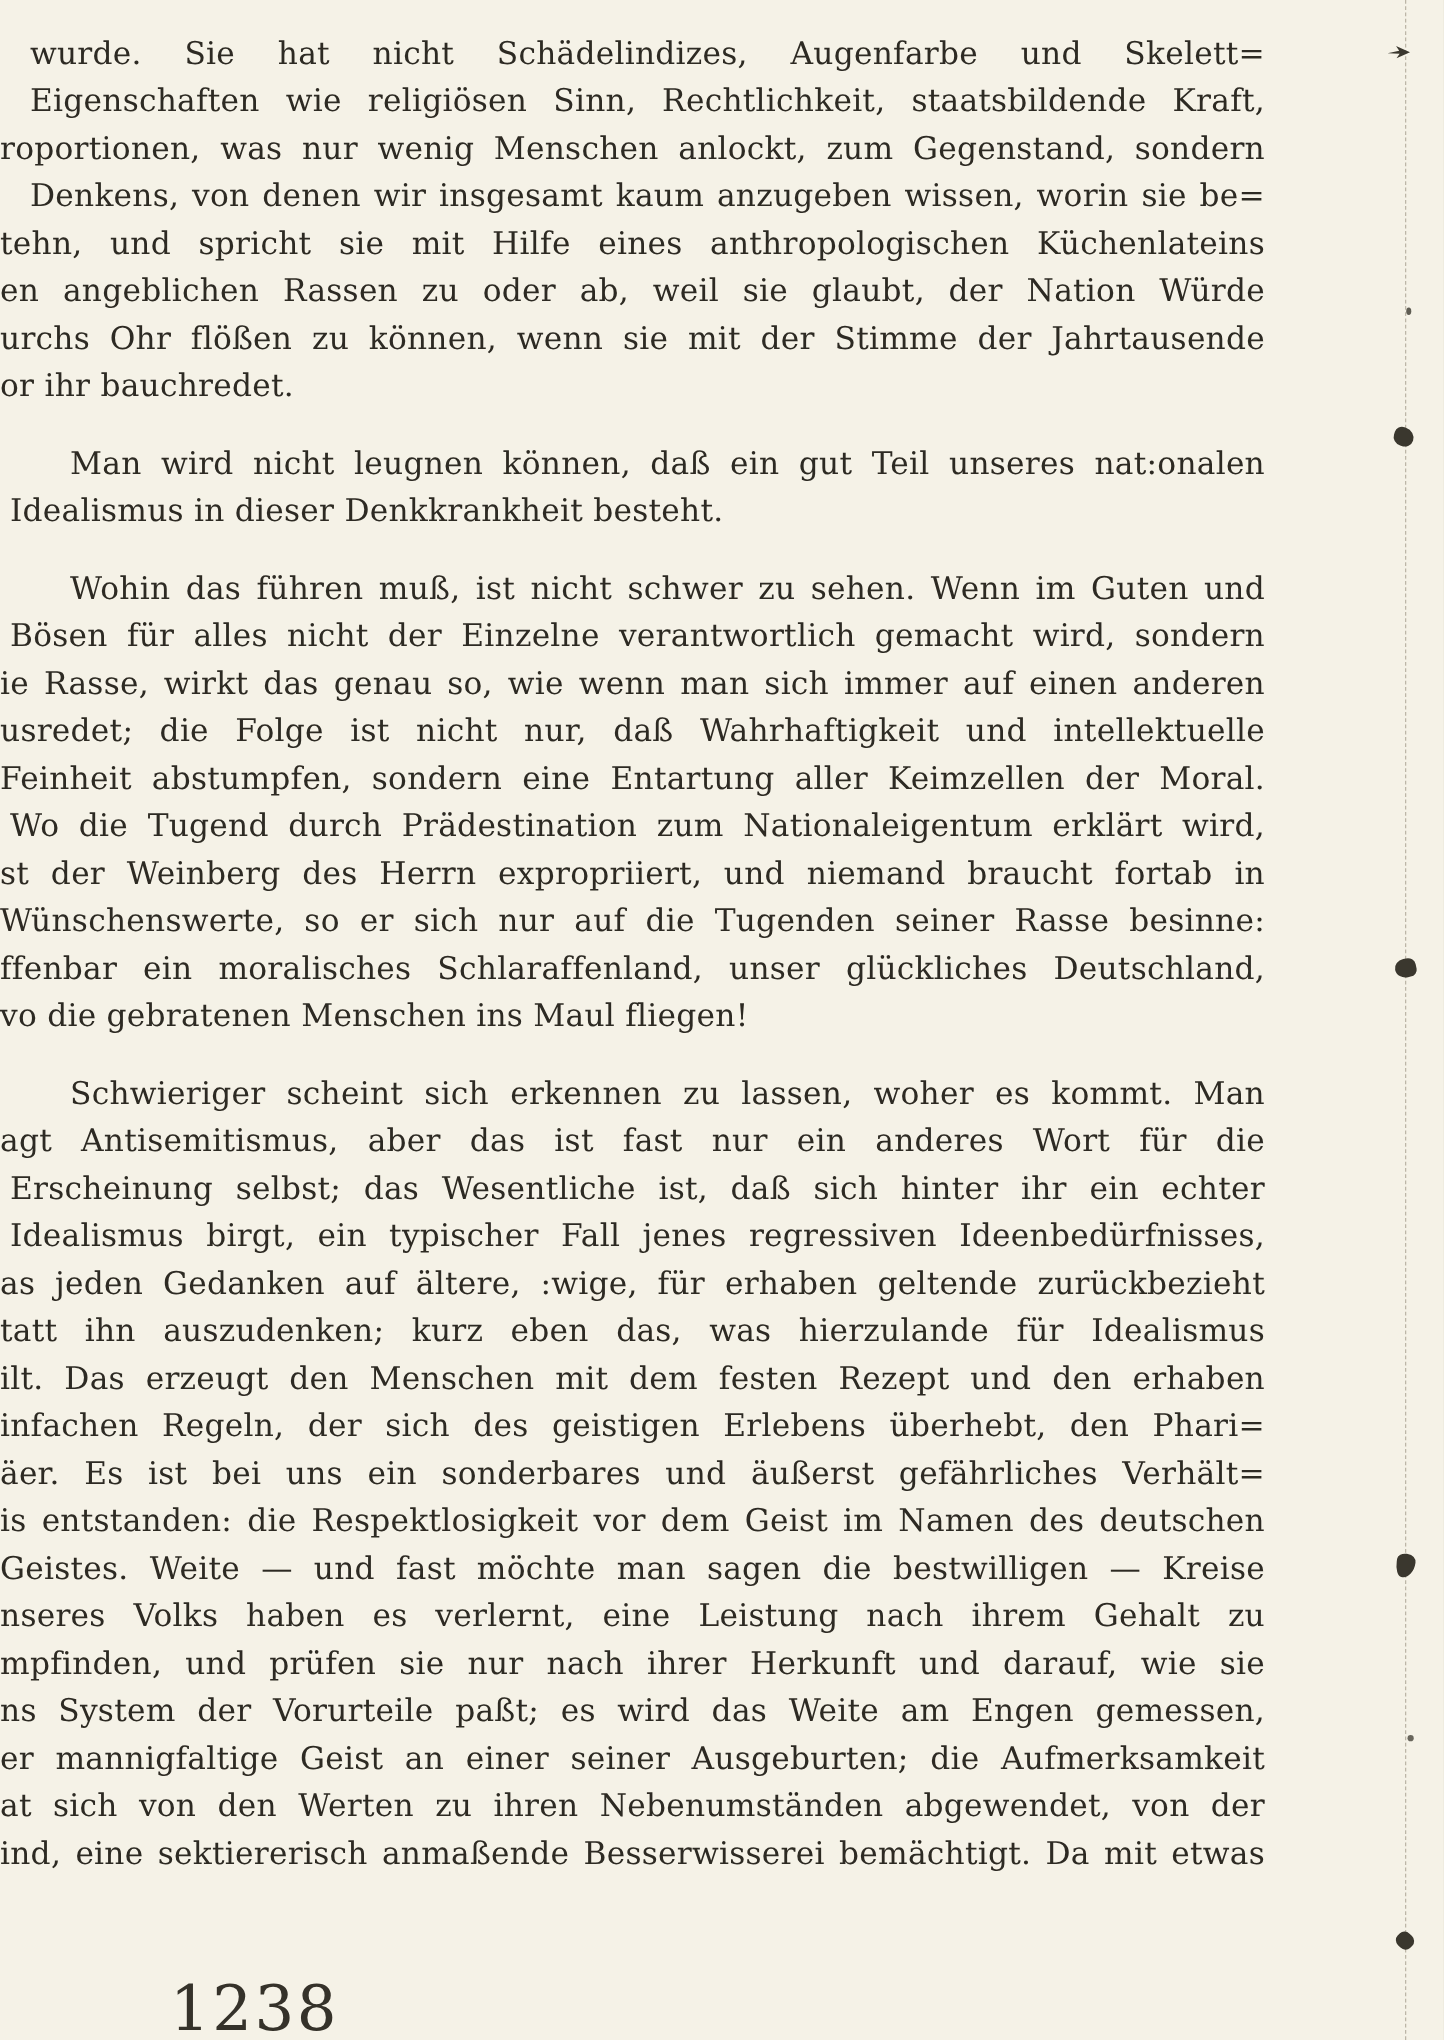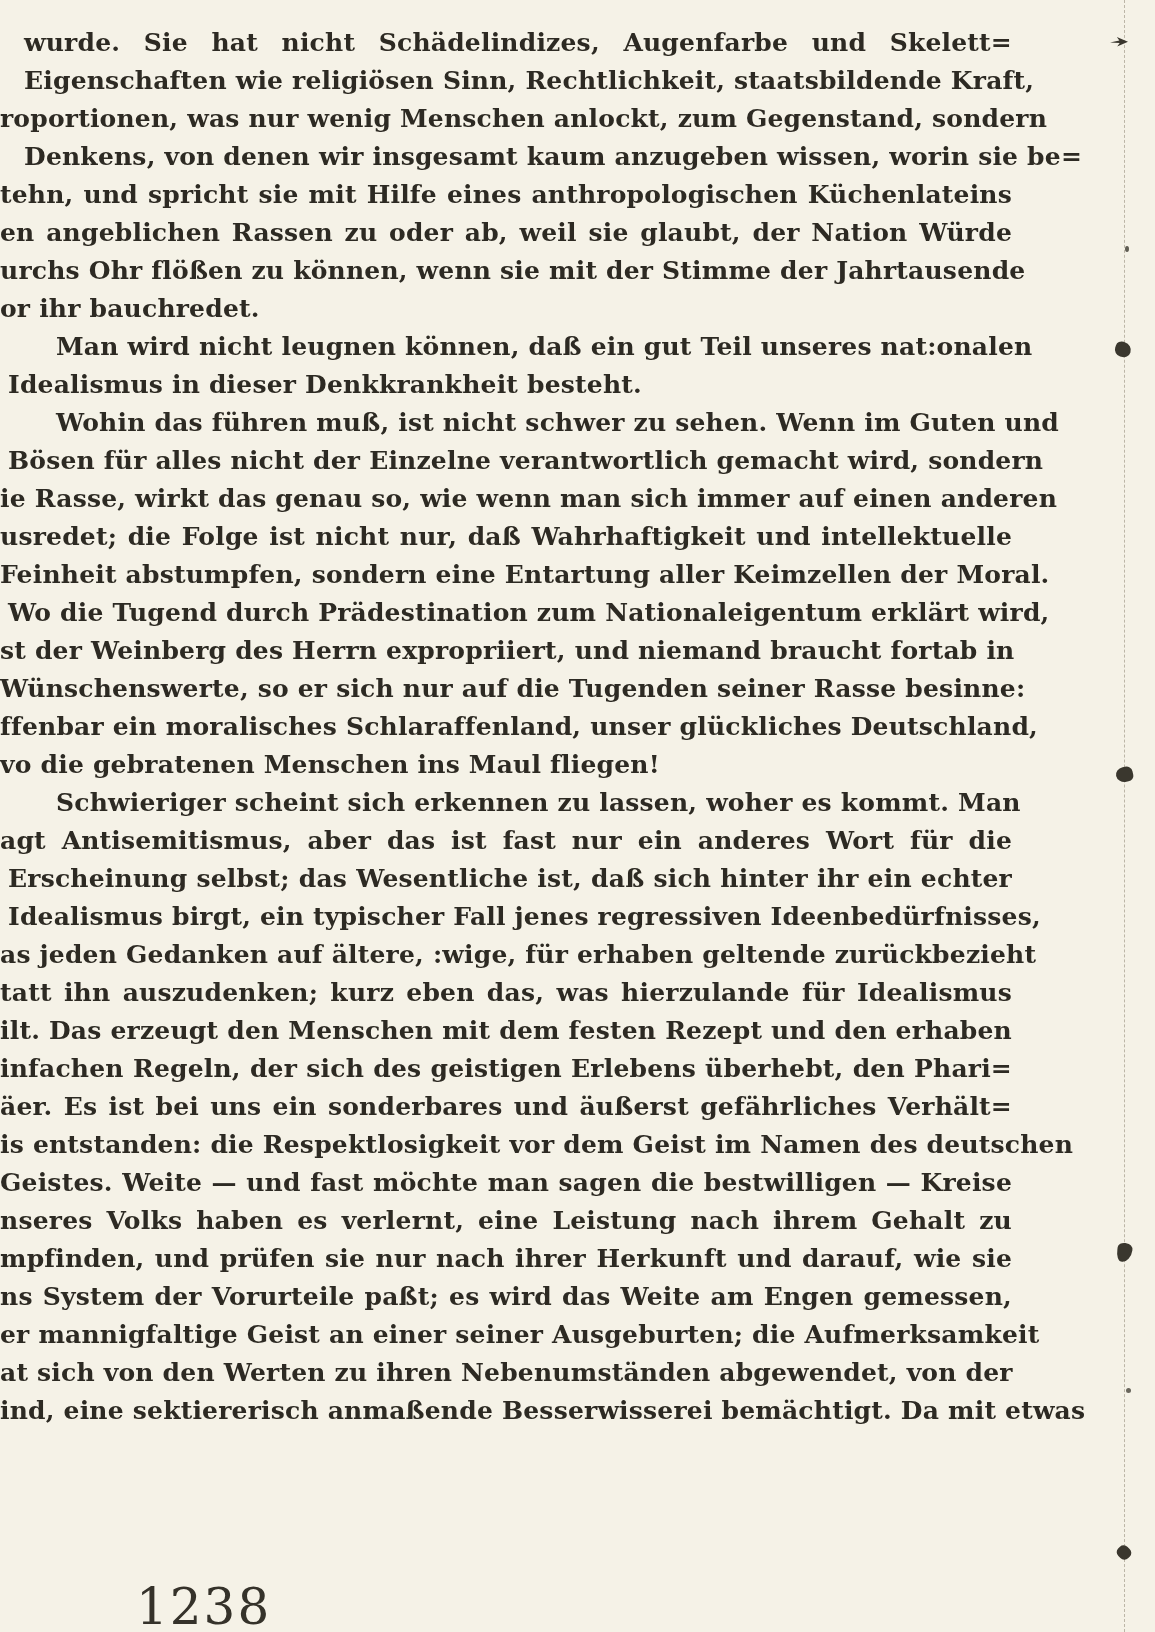--- a/index.html
+++ b/index.html
@@ -22,31 +22,31 @@
     left: 0;
     top: 24px;
     width: 1012px;
   }
   .line {
     width: 1012px;
     box-sizing: border-box;
     height: 38px;
     line-height: 38px;
     font-size: 25px;
-    font-weight: bold;
+    font-weight: normal;
     white-space: nowrap;
     text-align: justify;
     text-align-last: justify;
     letter-spacing: 0.2px;
     overflow: visible;
   }
   .line.normal { padding-left: 24px; }
   .line.near   { padding-left: 8px; }
   .line.cut    { padding-left: 0; }
-  .line.indent { padding-left: 56px; margin-top: 0; }
+  .line.indent { padding-left: 56px; margin-top: 24px; }
   .line.end    { text-align-last: left; }
 
   
   .page-number {
     position: absolute;
     left: 136px;
     top: 1578px;
     font-size: 50px;
     font-weight: 400;
     color: #35322a;

